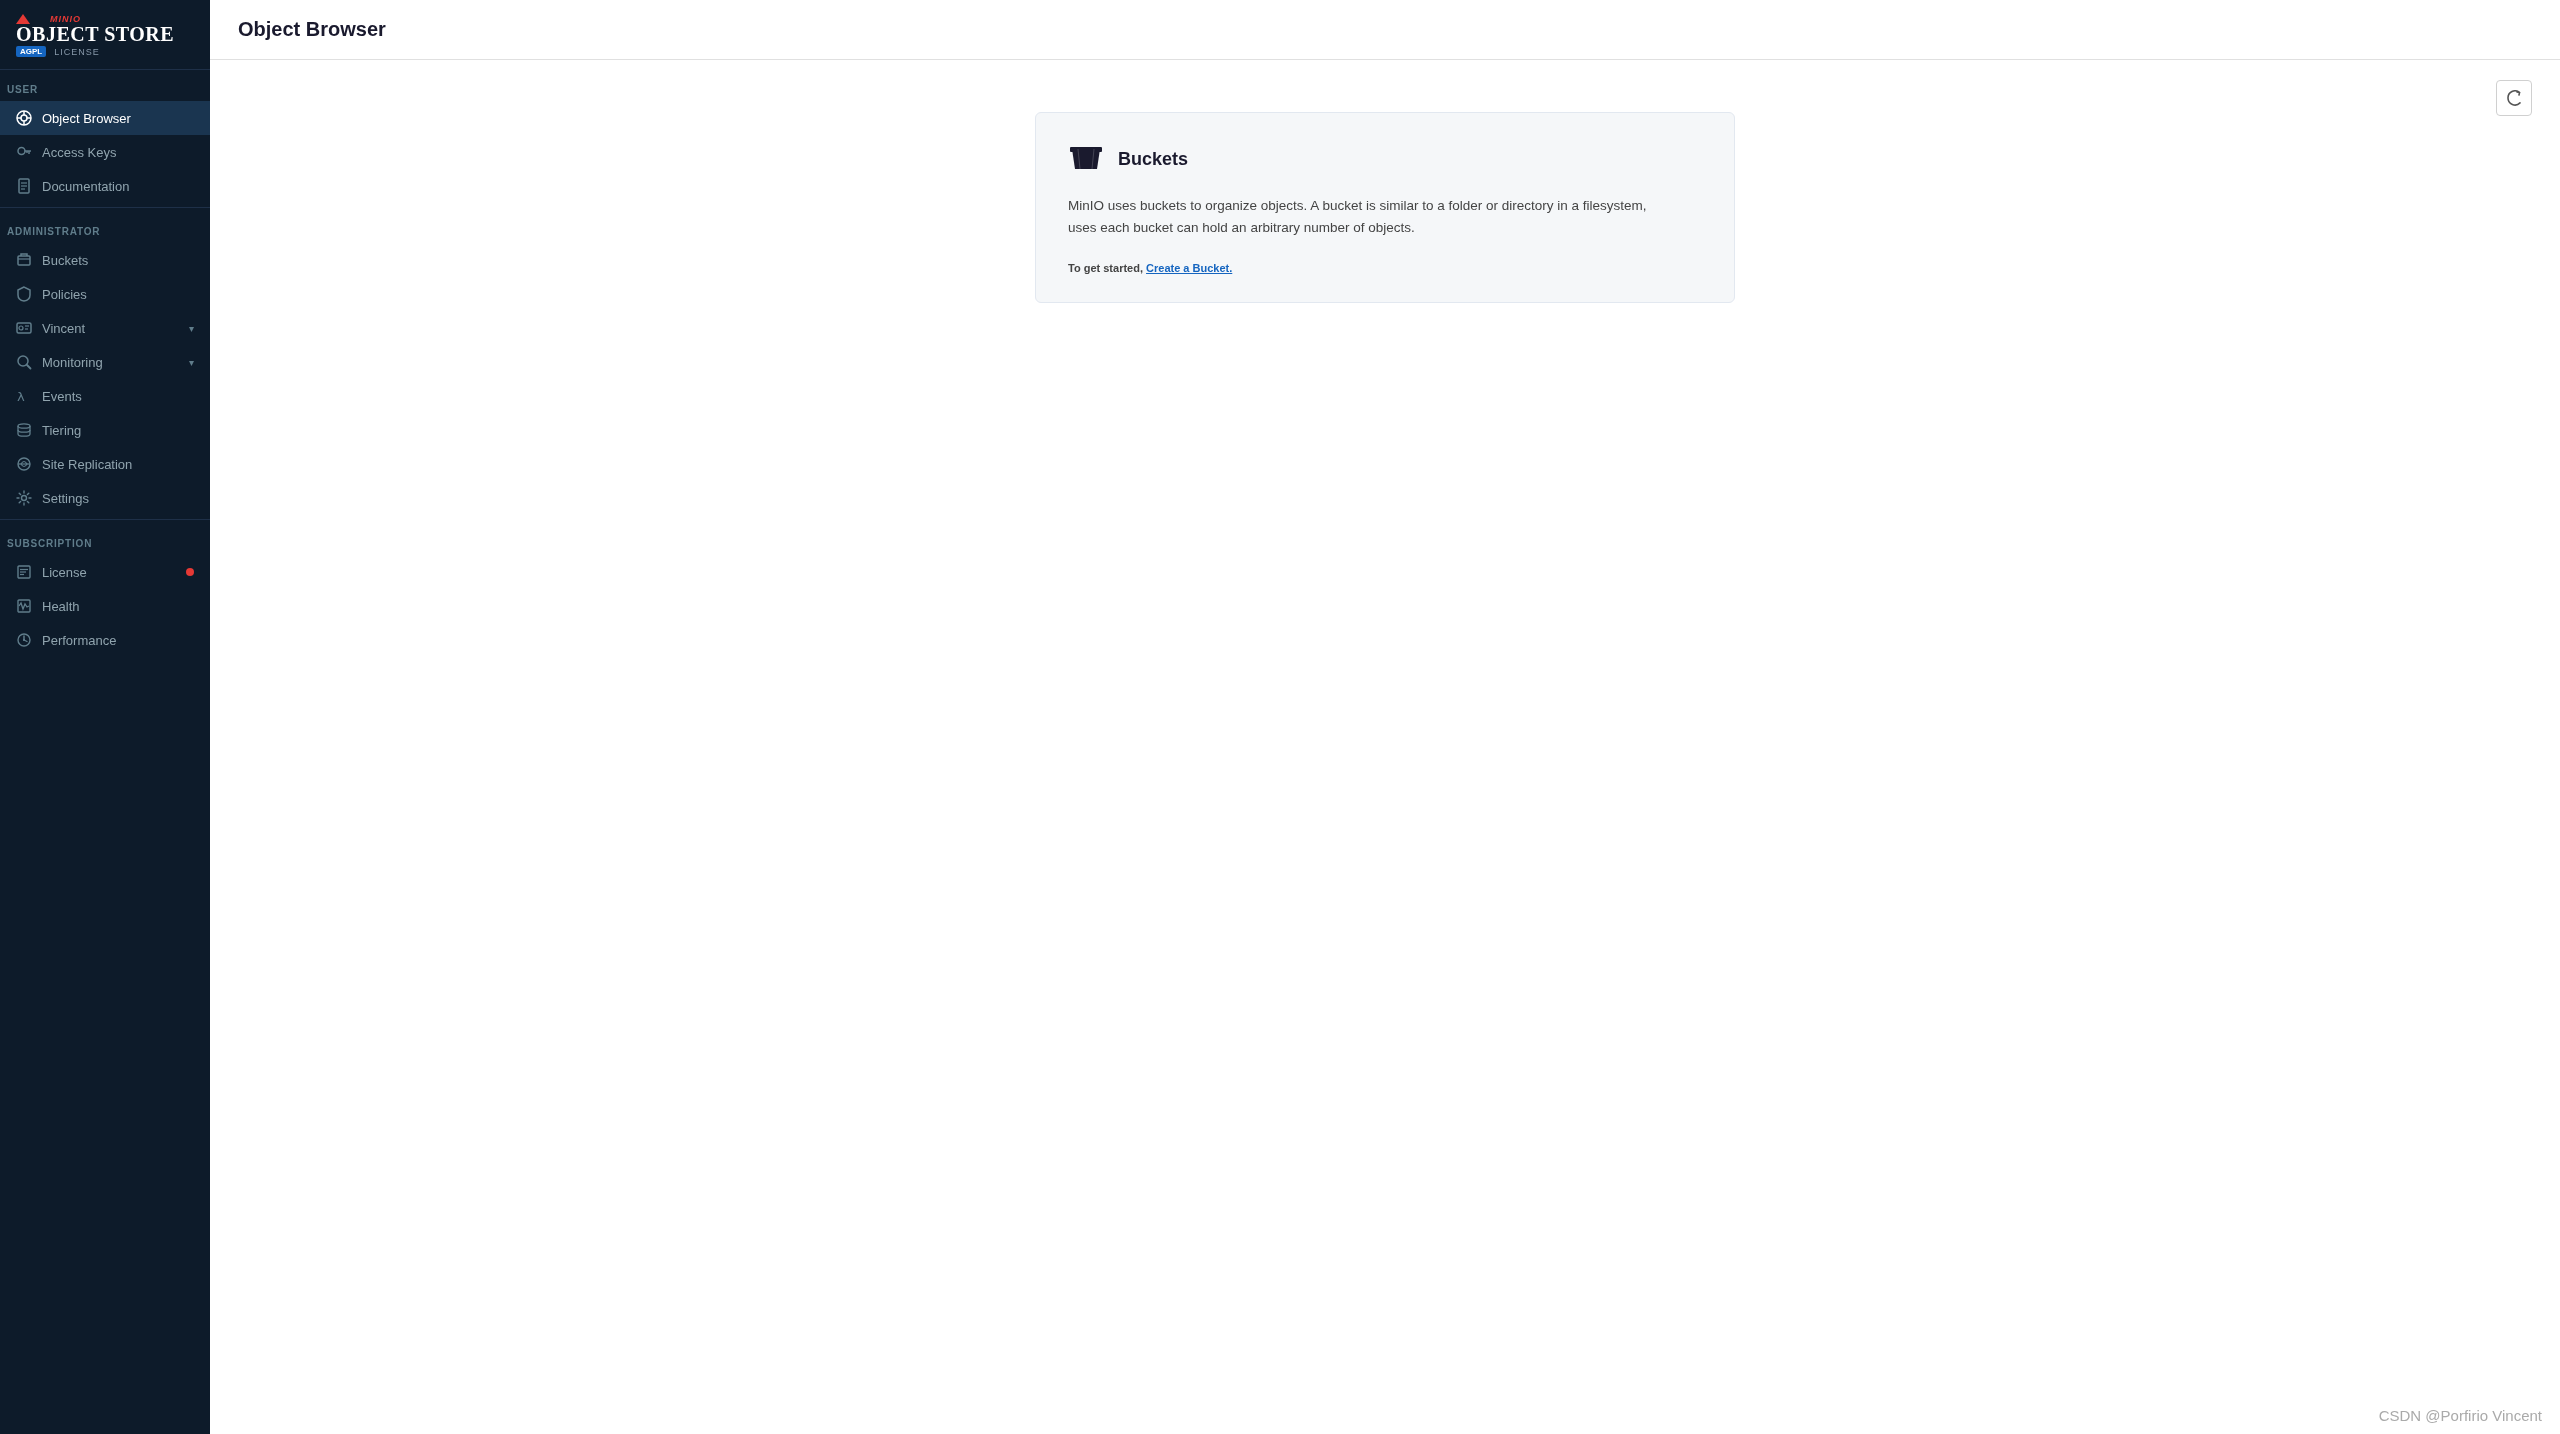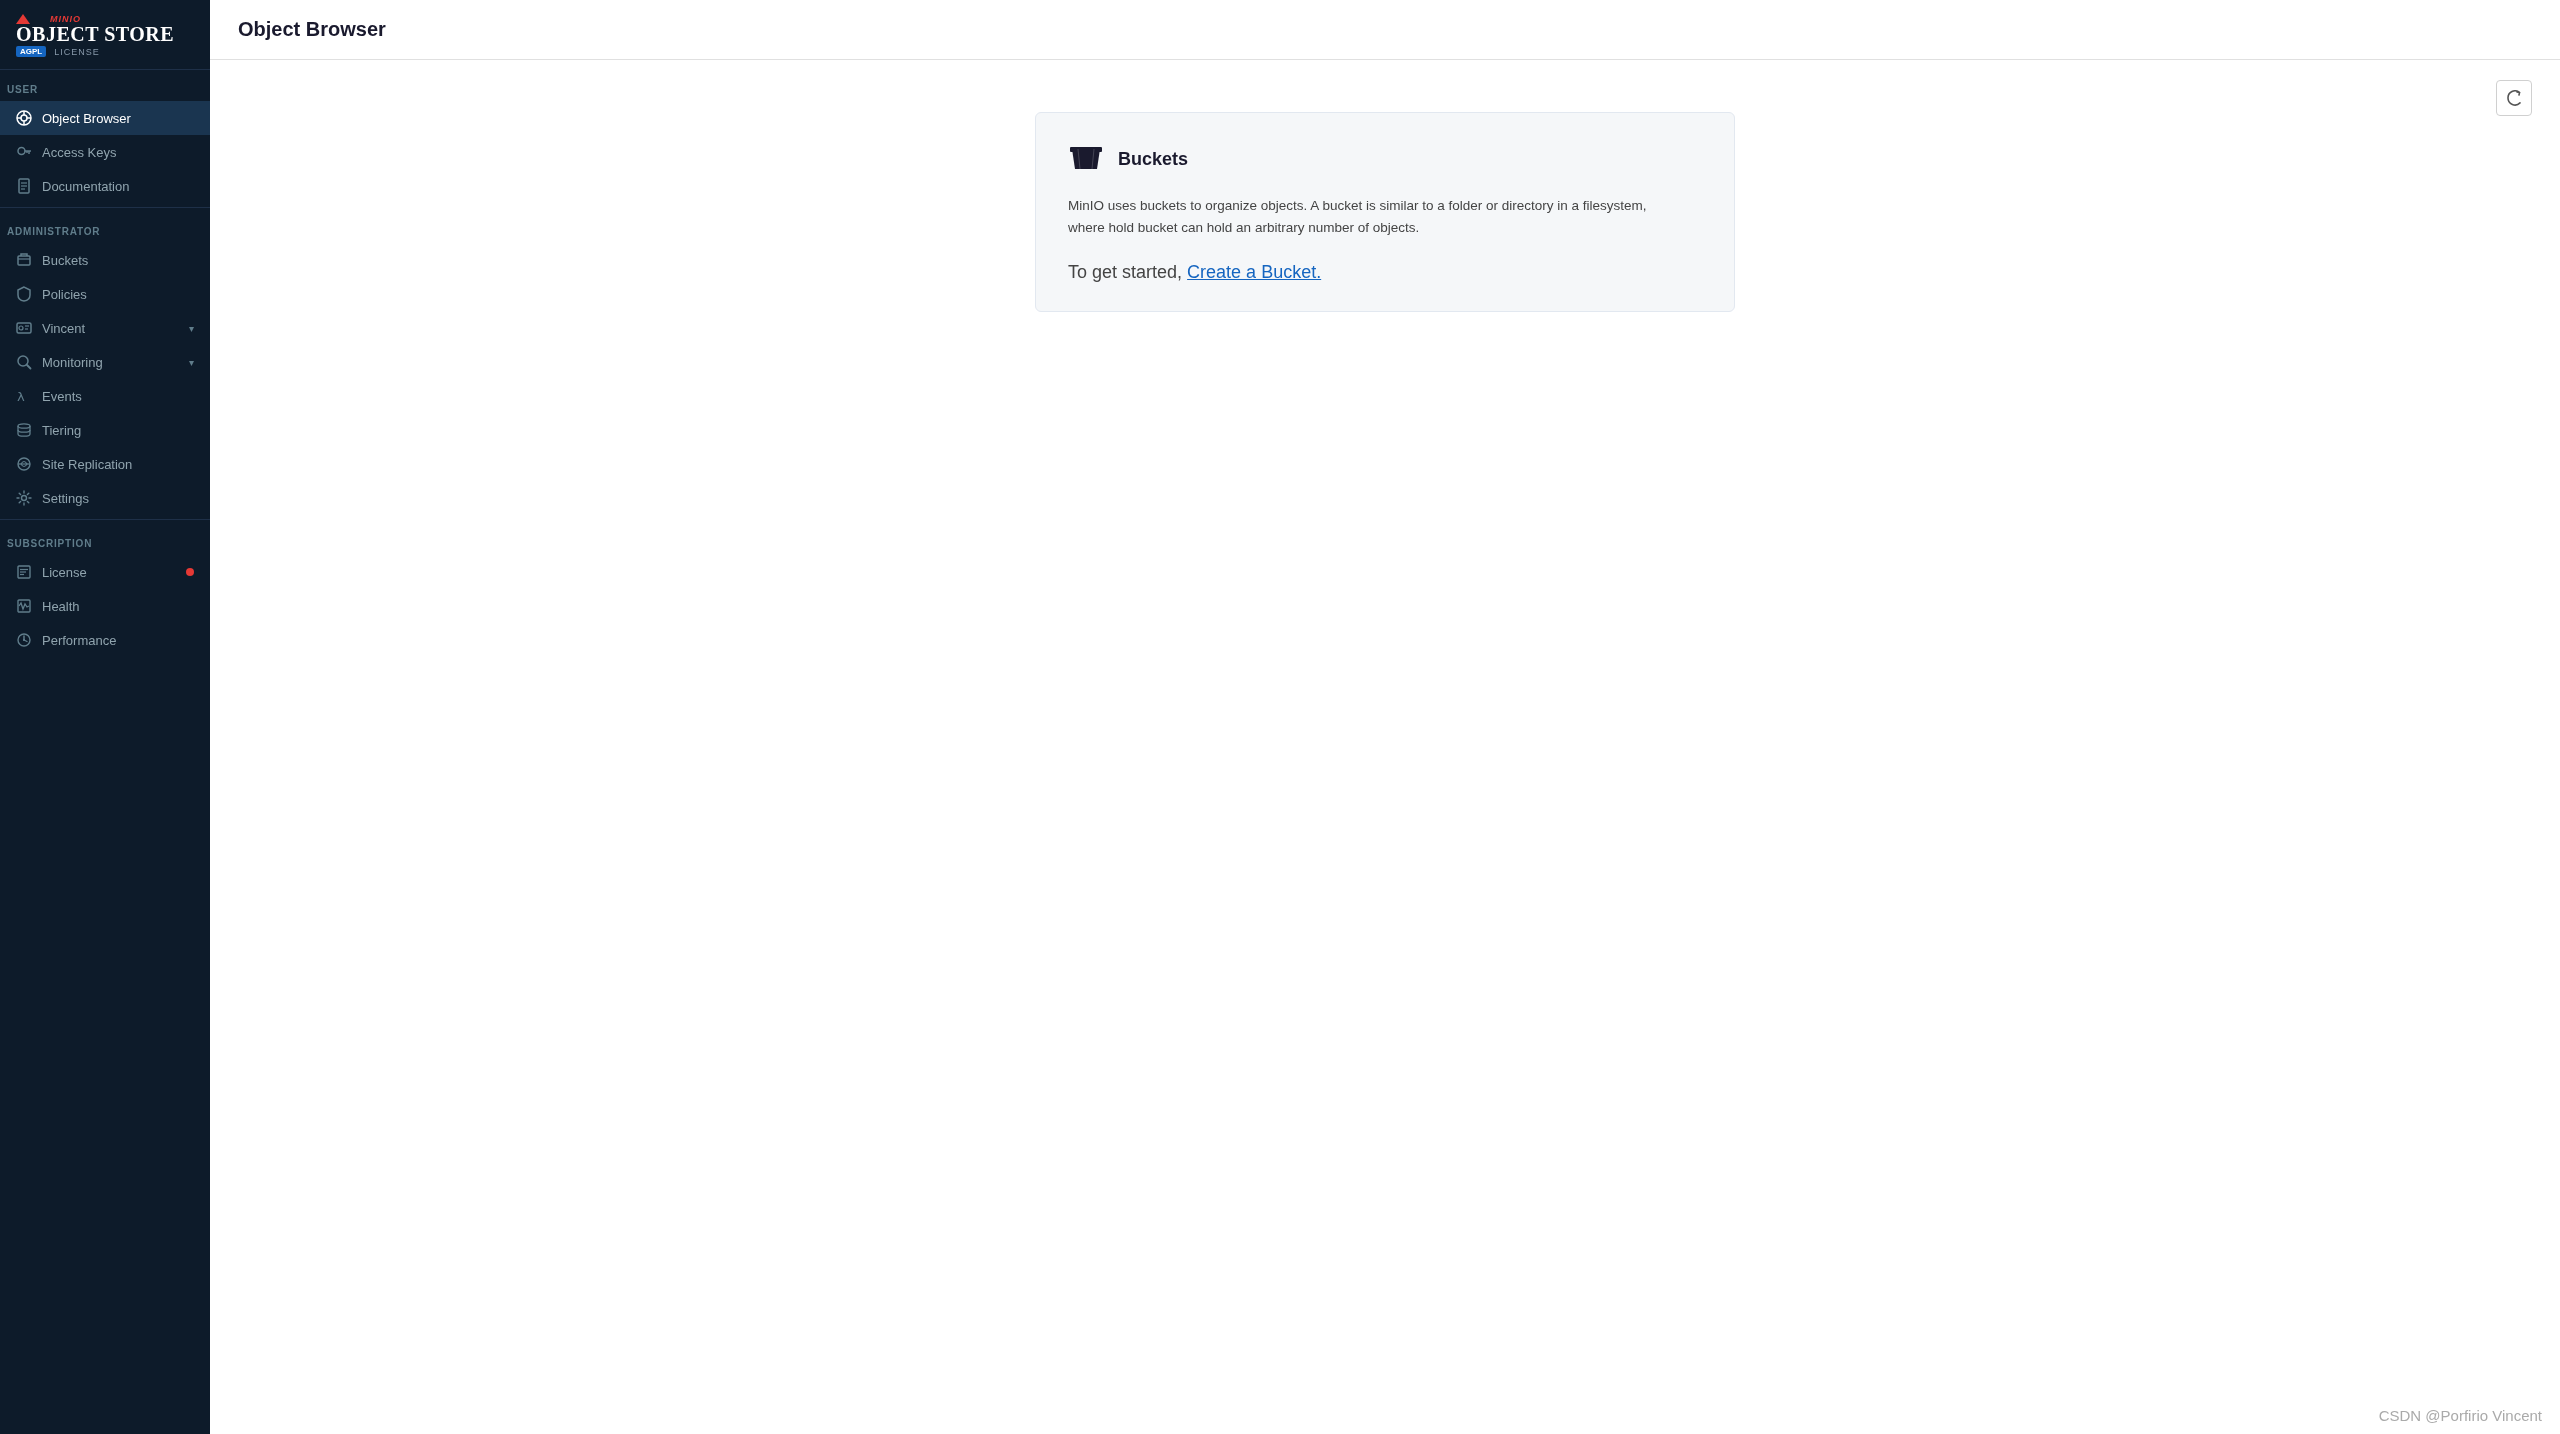--- a/index.html
+++ b/index.html
@@ -221,22 +221,23 @@
     }
 
     .bucket-desc {
       font-size: 13.5px;
       color: #444;
       line-height: 1.6;
       margin-bottom: 24px;
     }
 
     .bucket-cta {
-      font-size: 18px;
+      font-size: 11px;
       color: #444;
+      font-weight: bold;
     }
 
     .bucket-link {
       color: #1565c0;
       text-decoration: underline;
       cursor: pointer;
     }
 
     .footer-credit {
       position: fixed;
@@ -454,21 +455,21 @@
             <path d="M4 8 L7 28 L29 28 L32 8 Z" fill="#1a1a2e"></path>
             <rect x="2" y="6" width="32" height="5" rx="1" fill="#1a1a2e"></rect>
             <path d="M10 8 L12 28" stroke="#fff" stroke-width="0.6" opacity="0.3"></path>
             <path d="M26 8 L24 28" stroke="#fff" stroke-width="0.6" opacity="0.3"></path>
           </svg>
         </div>
         <h2 class="bucket-title">Buckets</h2>
       </div>
       <p class="bucket-desc">
         <span>MinIO uses buckets to organize objects. A bucket is similar to a folder or directory in a filesystem,</span><br>
-        <span>where hold bucket can hold an arbitrary number of objects.</span>
+        <span>uses each bucket can hold an arbitrary number of objects.</span>
       </p>
       <p class="bucket-cta">
         <span>To get started,</span>
         <a class="bucket-link" href="#">Create a Bucket.</a>
       </p>
     </div>
   </div>
 </main>
 
 <div class="footer-credit">CSDN @Porfirio Vincent</div>

